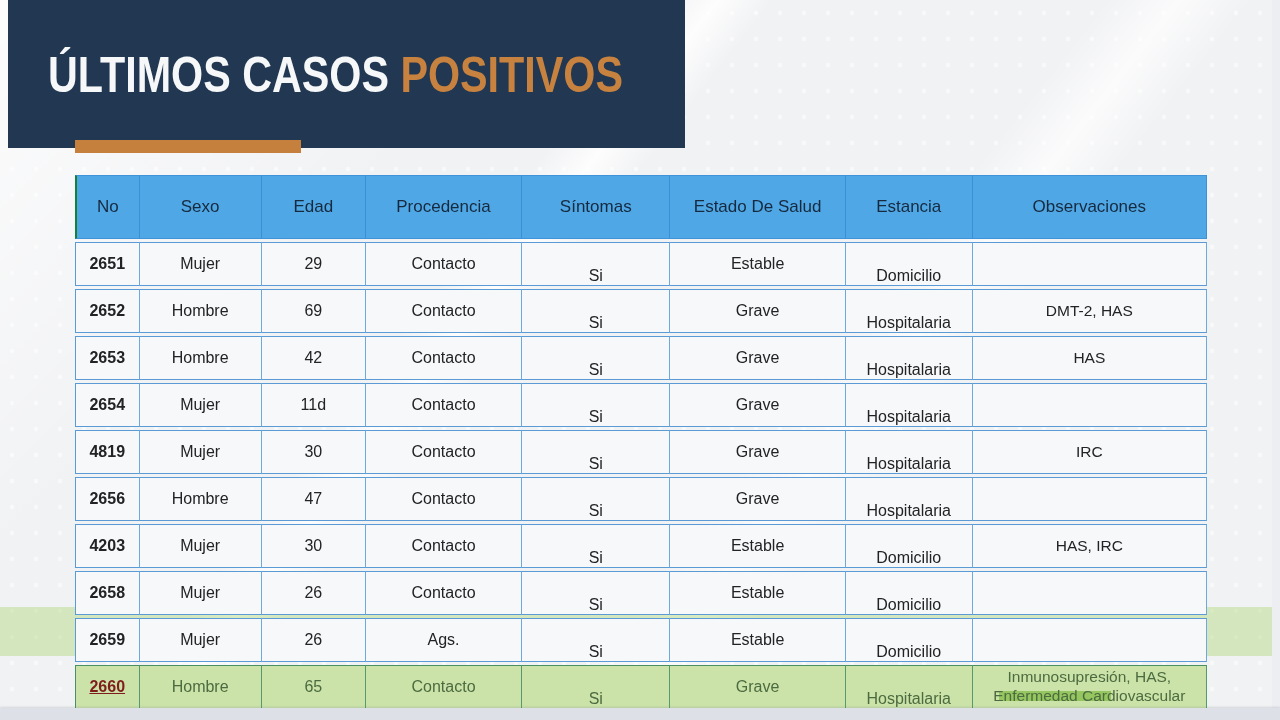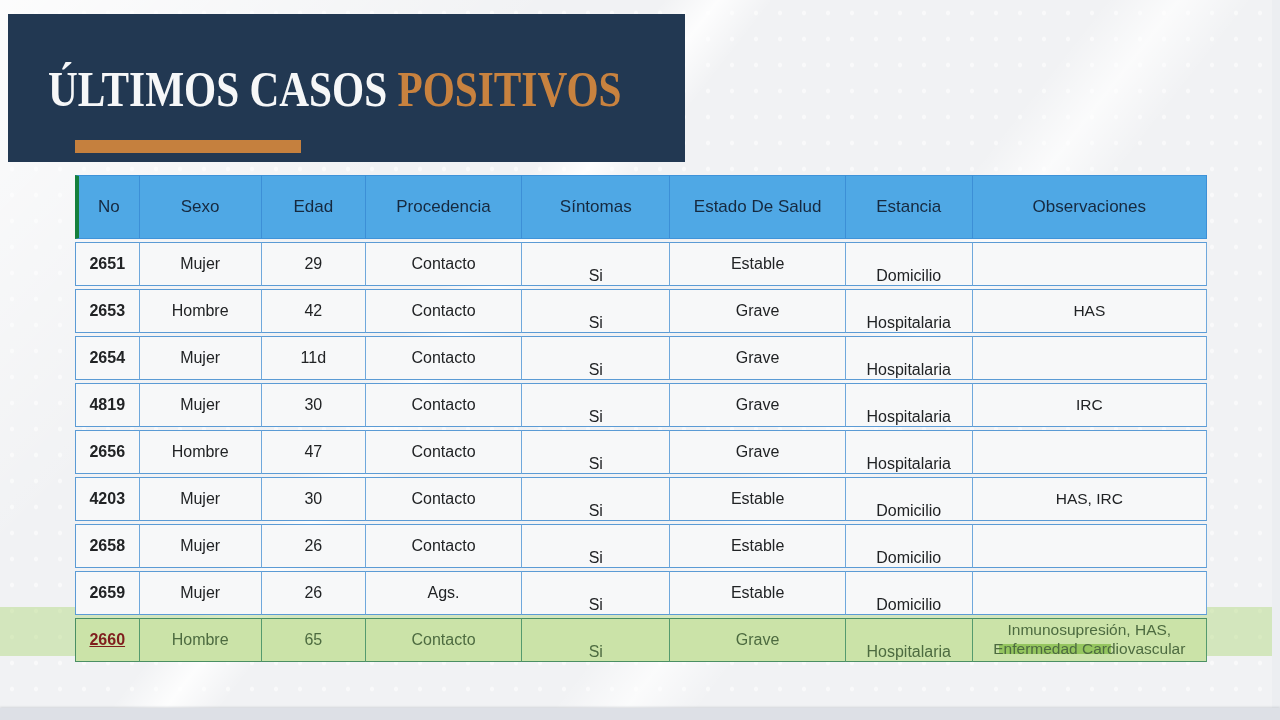--- a/index.html
+++ b/index.html
@@ -25,23 +25,23 @@
     background: #dde0e6;
     box-shadow: 0 -1px 2px rgba(120,128,140,0.25);
   }
   .bg-right-strip {
     position: absolute; top: 0; bottom: 12px; right: 0; width: 8px; z-index: 5;
     background: #eceef1;
   }
 
   
   .title-block {
-    position: absolute; left: 8px; top: 14px; width: 677px; height: 148px; z-index: 2;
+    position: absolute; left: 8px; top: 0; width: 677px; height: 148px; z-index: 2;
     background: #223852;
-    display: flex; align-items: center; font-family: Liberation Serif, serif;
+    display: flex; align-items: center;
   }
   .title-text {
     margin-left: 40px;
     font-size: 48px; font-weight: 800; letter-spacing: 0px;
     transform: scale(0.86, 1.04); transform-origin: left center;
     white-space: nowrap;
   }
   .title-part-white { color: #f6f7f8; }
   .title-part-orange { color: #c8823f; }
   .orange-bar {
@@ -67,21 +67,21 @@
 
   th {
     height: 64px;
     background: #4fa8e5;
     color: #16293f;
     font-size: 17px; font-weight: 400;
     border-top: 1px solid #3f93d9;
     border-bottom: 1px solid #3f93d9;
     border-right: 1px solid #3c8fd6;
   }
-  th:first-child { border-left: 4px solid #15803d; }
+  th:first-child { border-left: 2px solid #15803d; }
 
   td {
     height: 36px;
     background: #f7f8f9;
     color: #212325;
     font-size: 16px;
     border-top: 1px solid #5b9bd5;
     border-bottom: 1px solid #5b9bd5;
     border-right: 1px solid #6fa8dc;
   }
@@ -150,20 +150,30 @@
           <td class="col-no">2651</td>
           <td class="col-sexo">Mujer</td>
           <td class="col-edad">29</td>
           <td class="col-procedencia">Contacto</td>
           <td class="col-sintomas">Si</td>
           <td class="col-estado">Estable</td>
           <td class="col-estancia">Domicilio</td>
           <td class="col-observaciones"></td>
         </tr>
         <tr>
+          <td class="col-no">2652</td>
+          <td class="col-sexo">Hombre</td>
+          <td class="col-edad">69</td>
+          <td class="col-procedencia">Contacto</td>
+          <td class="col-sintomas">Si</td>
+          <td class="col-estado">Grave</td>
+          <td class="col-estancia">Hospitalaria</td>
+          <td class="col-observaciones">DMT-2, HAS</td>
+        </tr>
+        <tr>
           <td class="col-no">2653</td>
           <td class="col-sexo">Hombre</td>
           <td class="col-edad">42</td>
           <td class="col-procedencia">Contacto</td>
           <td class="col-sintomas">Si</td>
           <td class="col-estado">Grave</td>
           <td class="col-estancia">Hospitalaria</td>
           <td class="col-observaciones">HAS</td>
         </tr>
         <tr>

